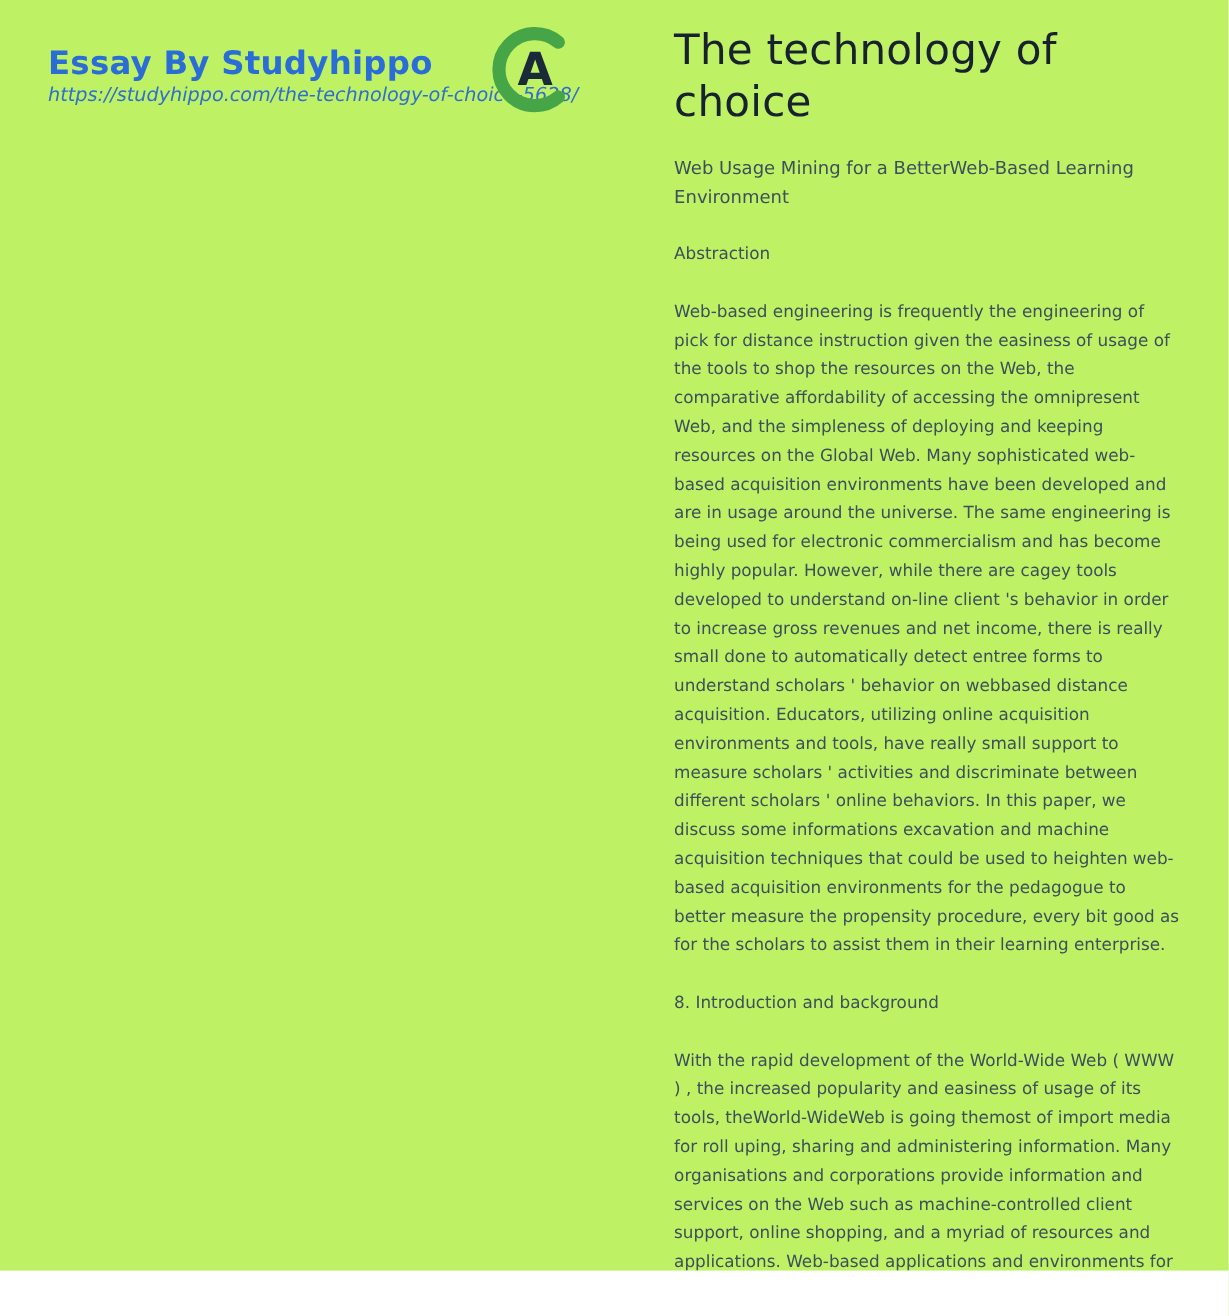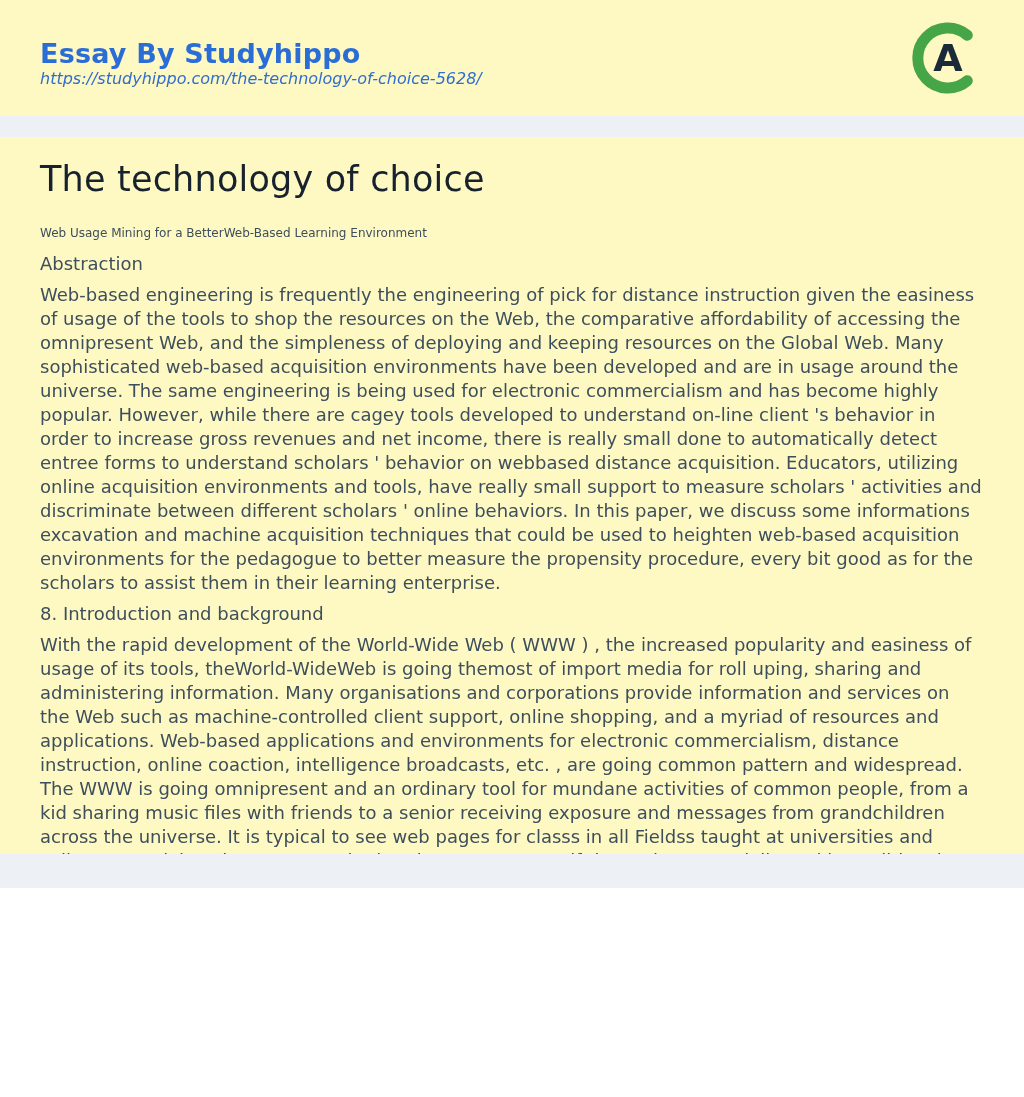--- a/index.html
+++ b/index.html
@@ -3,24 +3,24 @@
 <meta charset="utf-8">
 <style>
   * { margin: 0; padding: 0; box-sizing: border-box; }
   html, body { background: #ffffff; }
   body {
     font-family: "DejaVu Sans", "Liberation Sans", sans-serif;
     color: #3d4e5c;
   }
   .page {
     width: 1024px;
-    height: 888px;
-    background: #fef9c3;
+    height: 1059px;
+    background: #bef264;
     display: flex;
-    flex-direction: column;
+    flex-direction: row;
     overflow: hidden;
     position: relative;
   }
   .header {
     position: relative;
     height: 116px;
     padding: 38px 40px 0 40px;
   }
   .brand {
     color: #2b6dd6;
@@ -55,26 +55,26 @@
   }
   h1.article-title {
     font-size: 35px;
     line-height: 44px;
     color: #18222e;
     font-weight: normal;
     letter-spacing: 0.2px;
   }
   .subtitle {
     margin-top: 20px;
-    font-size: 12px;
+    font-size: 15px;
     line-height: 24px;
   }
   .para {
-    margin-top: 7px;
-    font-size: 18px;
+    margin-top: 24px;
+    font-size: 14px;
     line-height: 24px;
   }
   .footer-band {
     height: 34px;
     background: #edf0f5;
   }
 </style>
 </head>
 <body>
 

